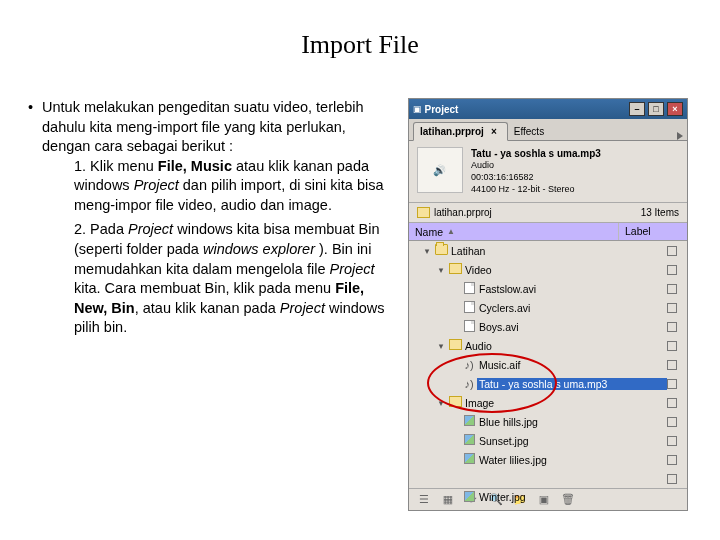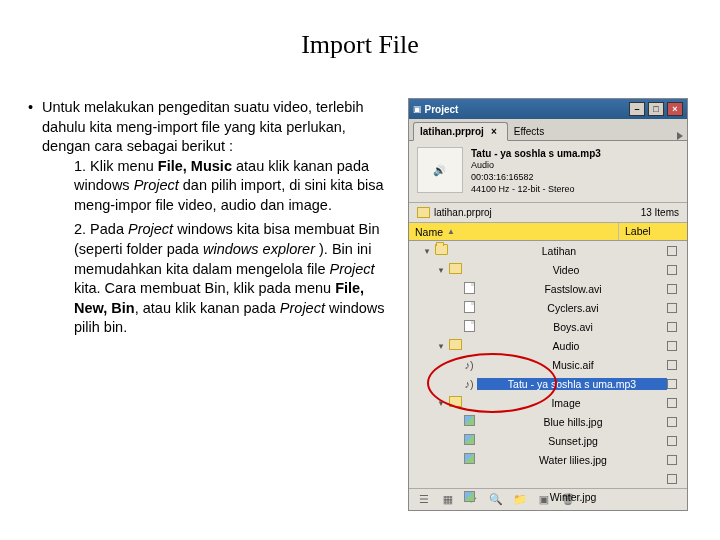--- a/index.html
+++ b/index.html
@@ -21,28 +21,28 @@
   .closebtn { background: #C75050; color: #fff; }
   .tabs { height: 22px; background: #D6D2CC; display: flex; align-items: flex-end; padding: 0 4px; border-bottom: 1px solid #888; }
   .tab { padding: 3px 10px 3px 6px; font-size: 10px; display: flex; align-items: center; gap: 3px; }
   .tab.active { background: #E4E0DA; border: 1px solid #888; border-bottom: 1px solid #E4E0DA; border-radius: 3px 3px 0 0; margin-bottom: -1px; font-weight: bold; }
   .preview { height: 62px; padding: 6px 8px; display: flex; gap: 8px; border-bottom: 1px solid #aaa; }
   .thumb { width: 46px; height: 46px; background: #F5F3EE; border: 1px solid #bbb; display: flex; align-items: center; justify-content: center; color: #888; }
   .meta { display: flex; flex-direction: column; justify-content: center; font-size: 9px; line-height: 1.3; }
   .meta .t1 { font-weight: bold; font-size: 10px; }
   .pathrow { height: 20px; padding: 2px 8px; display: flex; align-items: center; justify-content: space-between; font-size: 10px; border-bottom: 1px solid #aaa; }
   .pathrow .pl { display: flex; align-items: center; gap: 4px; }
-  .hdr { height: 18px; background: #fde047; display: flex; border-bottom: 1px solid #999; }
+  .hdr { height: 18px; background: #c4b5fd; display: flex; border-bottom: 1px solid #999; }
   .colname { flex: 1; padding: 2px 6px; border-right: 1px solid #bbb; display: flex; align-items: center; gap: 4px; }
   .collabel { width: 68px; padding: 2px 6px; }
   .tree { position: relative; font-size: 10.5px; }
   .row { height: 19px; display: flex; align-items: center; padding-left: 6px; border-bottom: 0px solid #eee; }
   .row .exp { width: 12px; text-align: center; color: #555; font-size: 9px; }
   .row .icn { width: 16px; text-align: center; }
-  .row .txt { flex: 1; padding-left: 2px; text-align: center; }
+  .row .txt { flex: 1; padding-left: 2px; }
   .row .box { width: 10px; height: 10px; border: 1px solid #777; margin-right: 10px; }
   .row.selected .txt { background: #316AC5; color: #fff; padding: 0 2px; }
   .folder-ic, .bin-ic, .file-ic, .audio-ic, .img-ic { width: 13px; height: 11px; display: inline-block; }
   .folder-ic { background: #F7E29C; border: 1px solid #C9A821; border-radius: 0 1px 1px 1px; position: relative; }
   .folder-ic:before { content:''; position:absolute; top:-3px; left:0; width:6px; height:3px; background:#F7E29C; border:1px solid #C9A821; border-bottom:none; border-radius:1px 1px 0 0; }
   .bin-ic { background: #F7E29C; border: 1px solid #C9A821; }
   .file-ic { width: 11px; height: 12px; background: #fff; border: 1px solid #888; position: relative; }
   .file-ic:before { content:''; position:absolute; right:0; top:0; width:3px; height:3px; background:#ddd; }
   .audio-ic { color:#555; font-size:11px; }
   .img-ic { width:11px; height:11px; background: linear-gradient(135deg,#7FB8E5 50%,#8FCB7F 50%); border:1px solid #888; }

